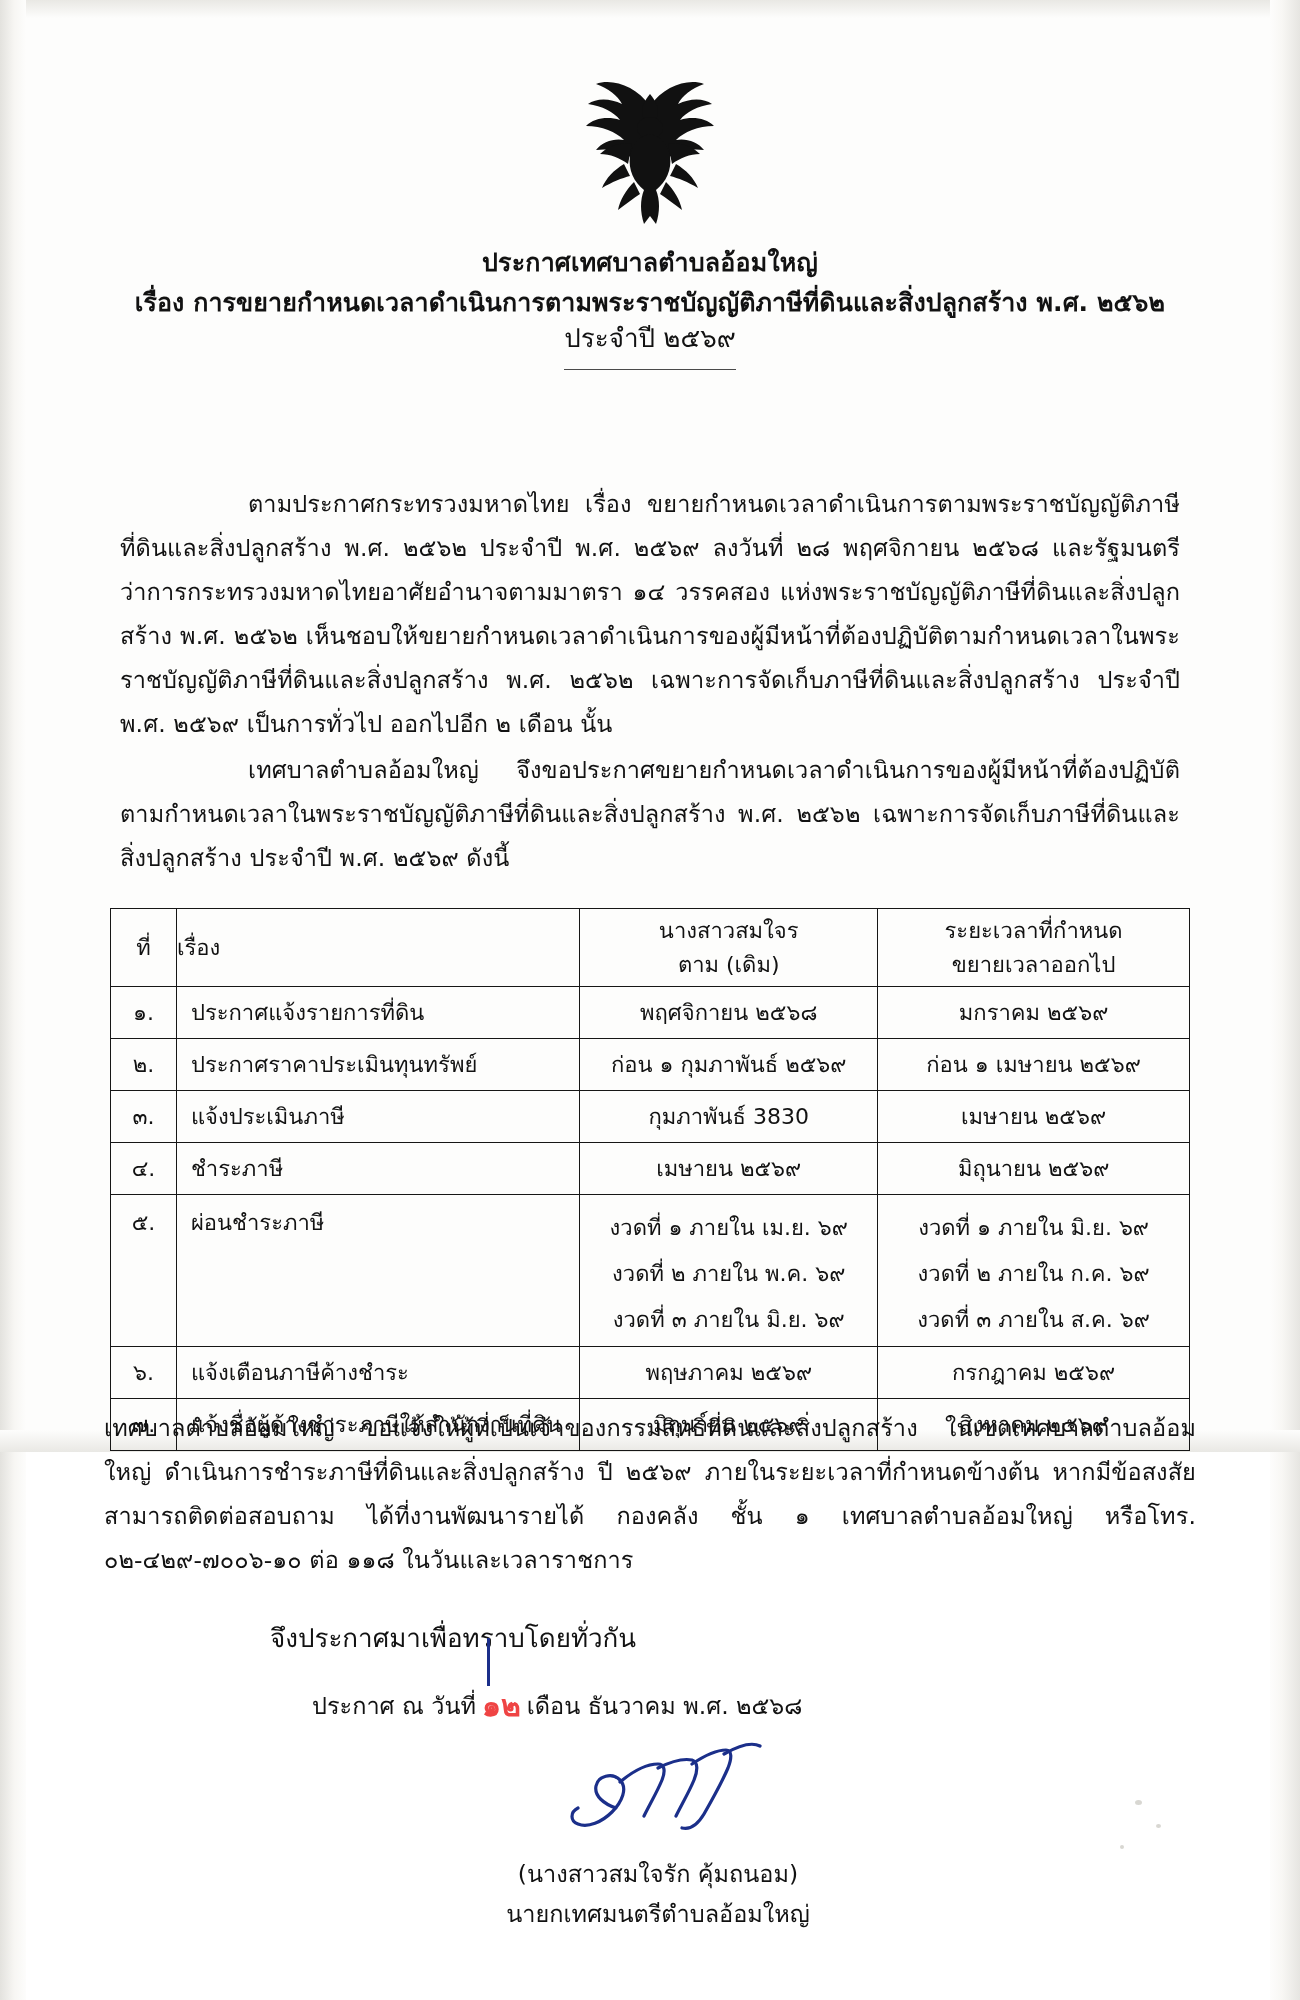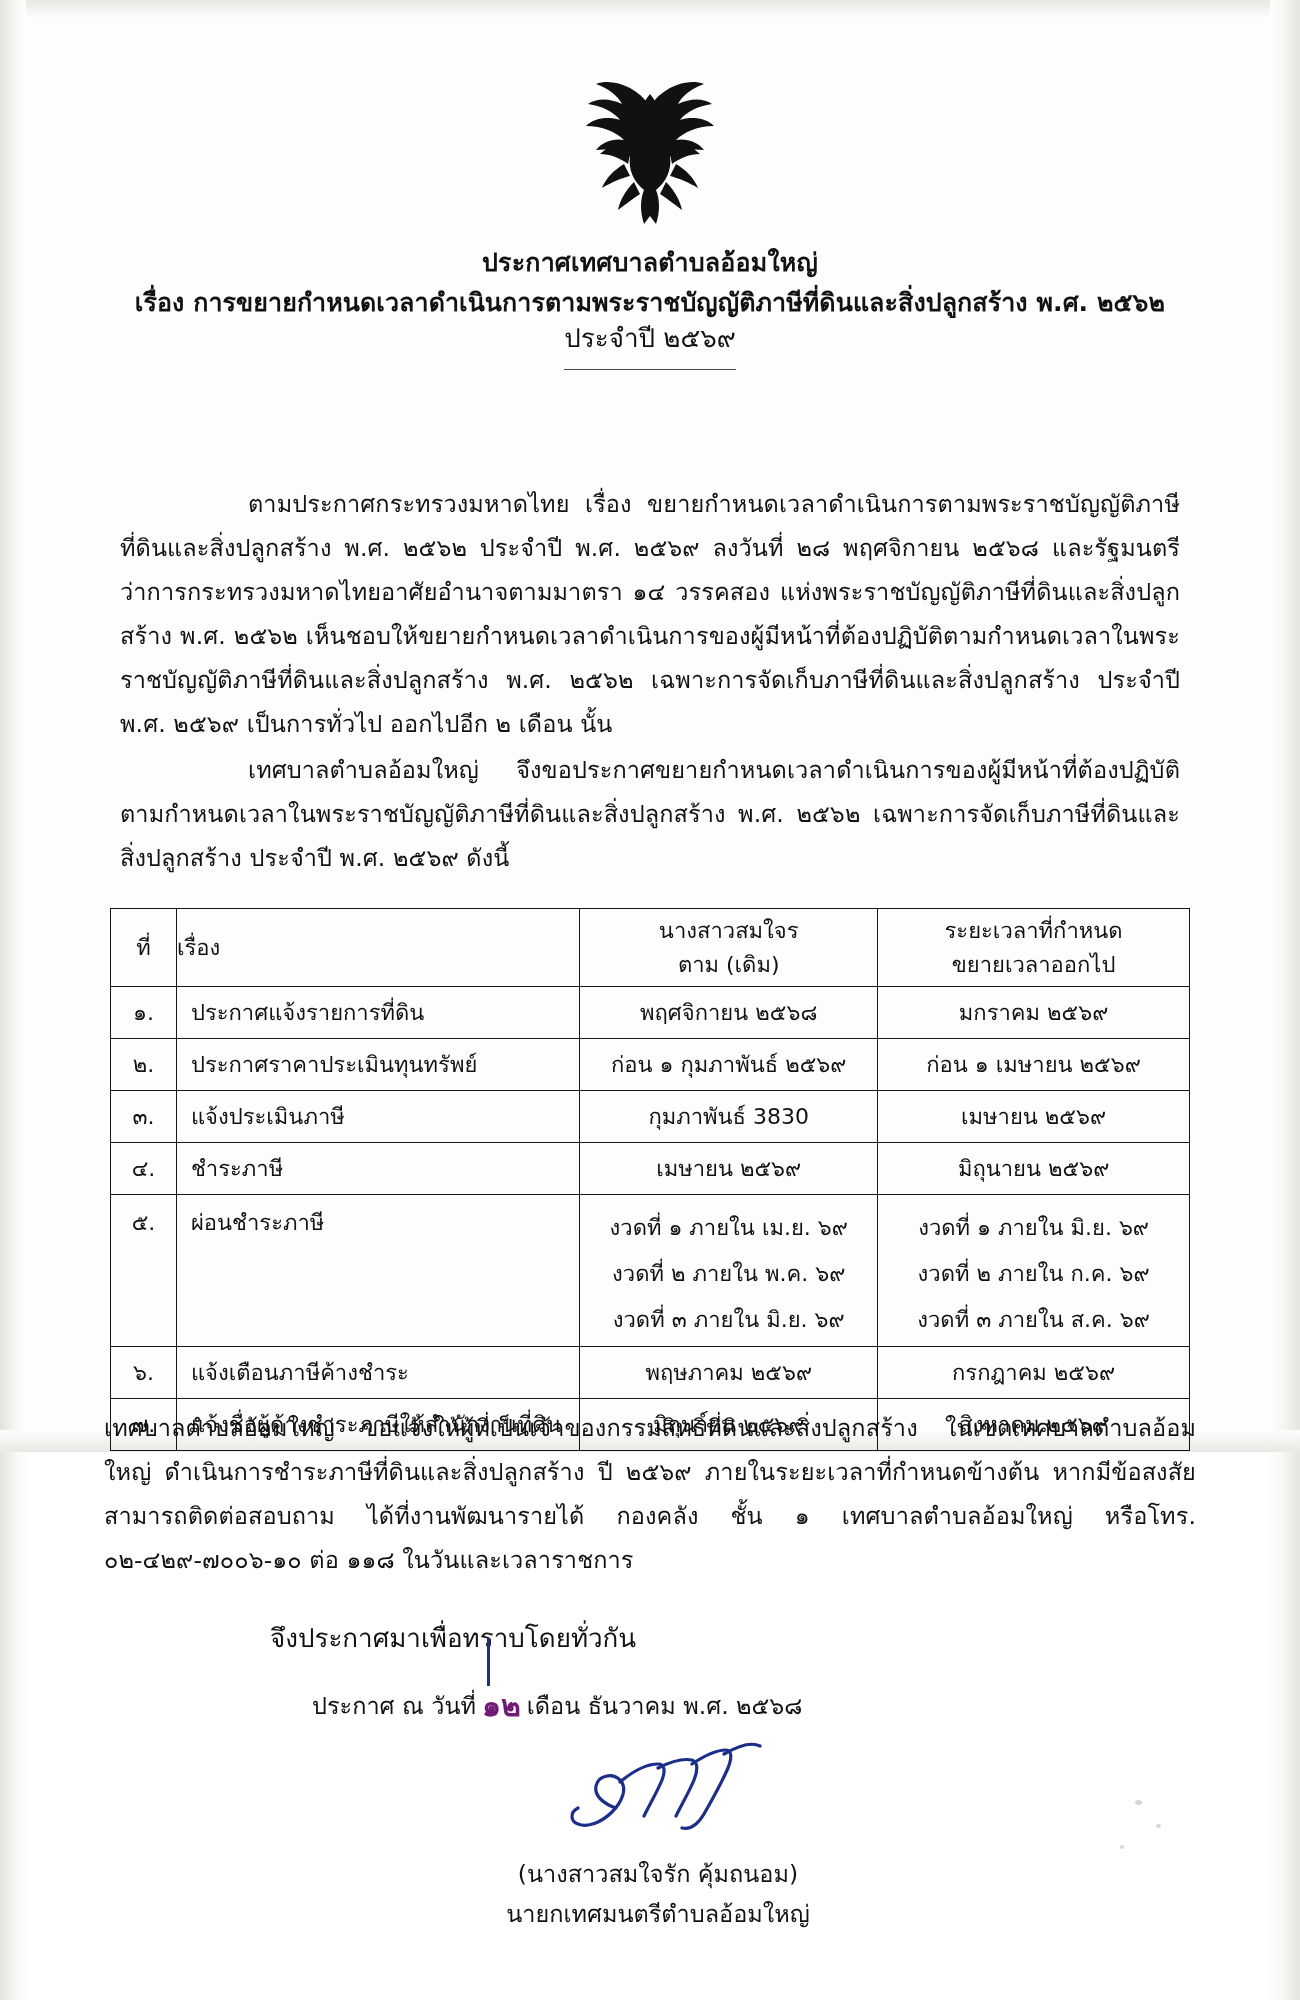--- a/index.html
+++ b/index.html
@@ -157,21 +157,21 @@
   .announce-line {
     position: absolute;
     left: 312px;
     top: 1682px;
     font-size: 23.5px;
     line-height: 44px;
     white-space: nowrap;
   }
   .handwritten-date {
     font-family: "DejaVu Serif", "Liberation Serif", serif;
-    color: #701a75;
+    color: #ef4444;
     font-size: 30px;
     font-weight: bold;
     padding: 0 6px;
     position: relative;
     top: 2px;
   }
   .sig-stroke {
     position: absolute;
     left: 487px;
     top: 1638px;

